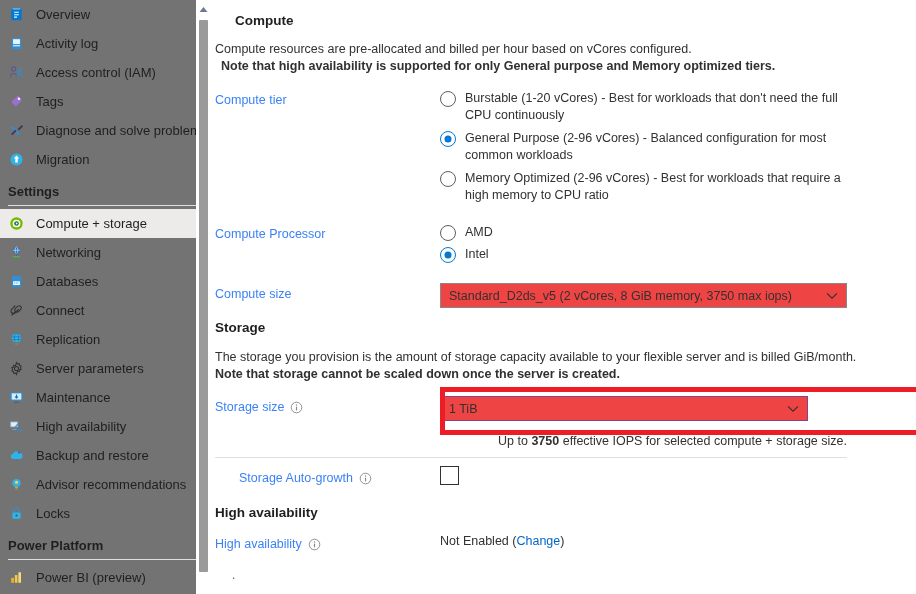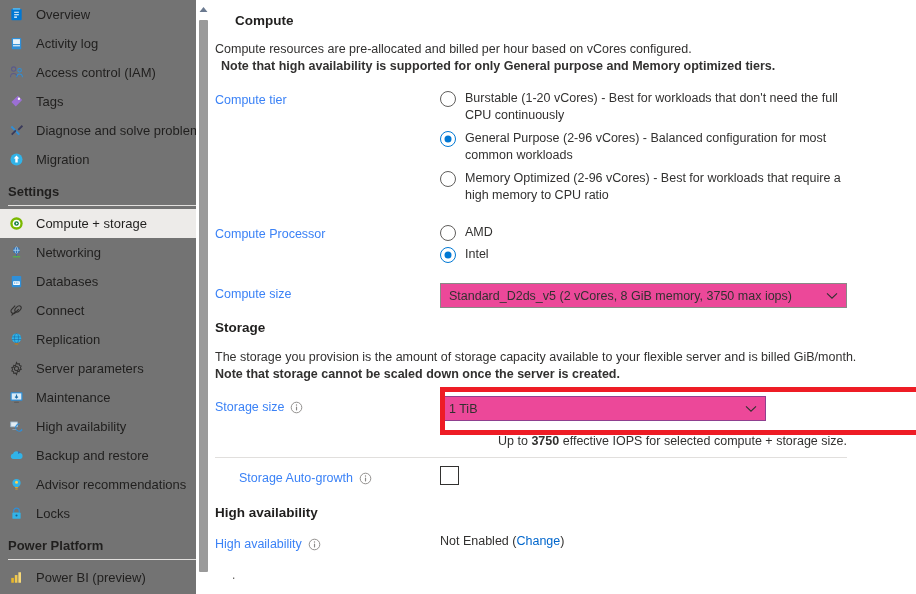--- a/index.html
+++ b/index.html
@@ -110,21 +110,21 @@
   .radio-text {
     font-size: 12.5px; color: #323130; line-height: 17px;
     max-width: 385px;
   }
 
   
   .dropdown {
     position: absolute;
     height: 25px;
     border: 1px solid #8a8886;
-    background: #ec4899;
+    background: #ef4444;
     display: flex; align-items: center;
     padding: 0 8px 0 8px;
     cursor: pointer;
   }
   .dropdown.focused { border: 1.5px solid #8f3f8f; }
   .dd-value {
     font-size: 12.5px; color: #323130;
     flex: 1 1 auto; white-space: nowrap; overflow: hidden;
   }
   .dd-chev { flex: 0 0 12px; display: flex; align-items: center; }
@@ -456,21 +456,21 @@
       <span>Storage size</span>
       <span class="info-ico">
         <svg width="13" height="13" viewBox="0 0 14 14">
             <circle cx="7" cy="7" r="5.7" fill="none" stroke="#8a8886" stroke-width="1"></circle>
             <circle cx="7" cy="4.3" r="0.75" fill="#8a8886"></circle>
             <rect x="6.4" y="5.9" width="1.25" height="4.4" rx="0.5" fill="#8a8886"></rect>
           </svg>
       </span>
     </div>
 
-    <div class="dropdown focused" style="left:230px; top:396px; width:326px;">
+    <div class="dropdown focused" style="left:230px; top:396px; width:368px;">
       <span class="dd-value">1 TiB</span>
       <span class="dd-chev">
         <svg width="12" height="8" viewBox="0 0 12 8">
             <path d="M1 1.4 6 6.2l5-4.8" fill="none" stroke="#323130" stroke-width="1.1"></path>
           </svg>
       </span>
     </div>
 
     <div class="note-right" style="left:230px; top:434px; width:407px;">
       <span>Up to </span><b>3750</b><span> effective IOPS for selected compute + storage size.</span>

